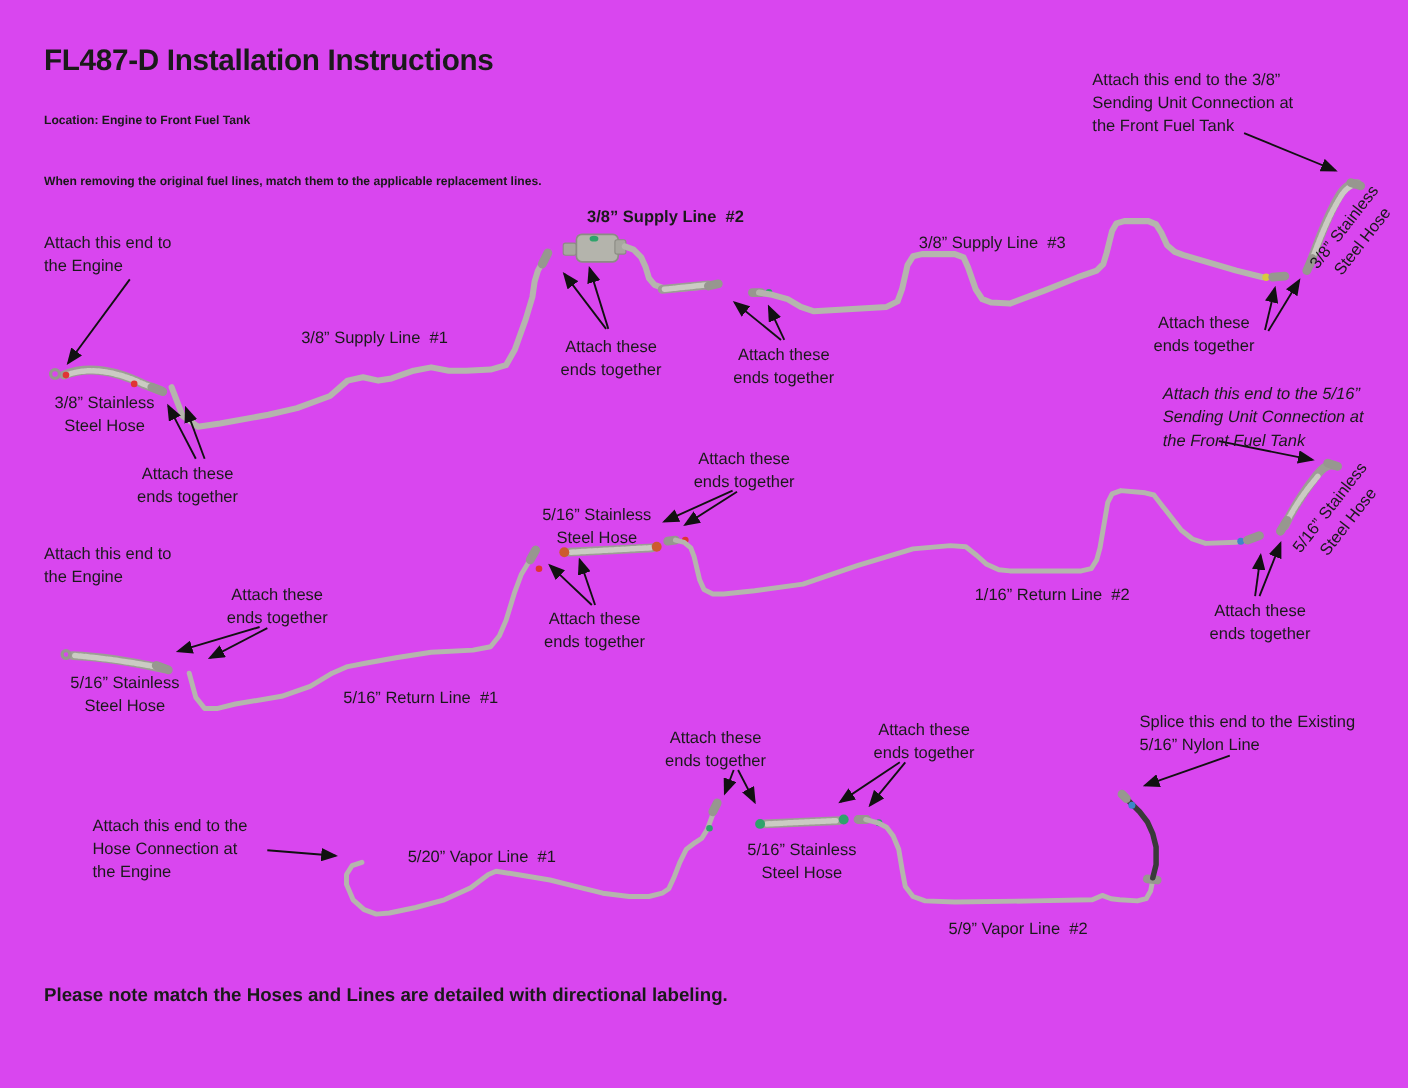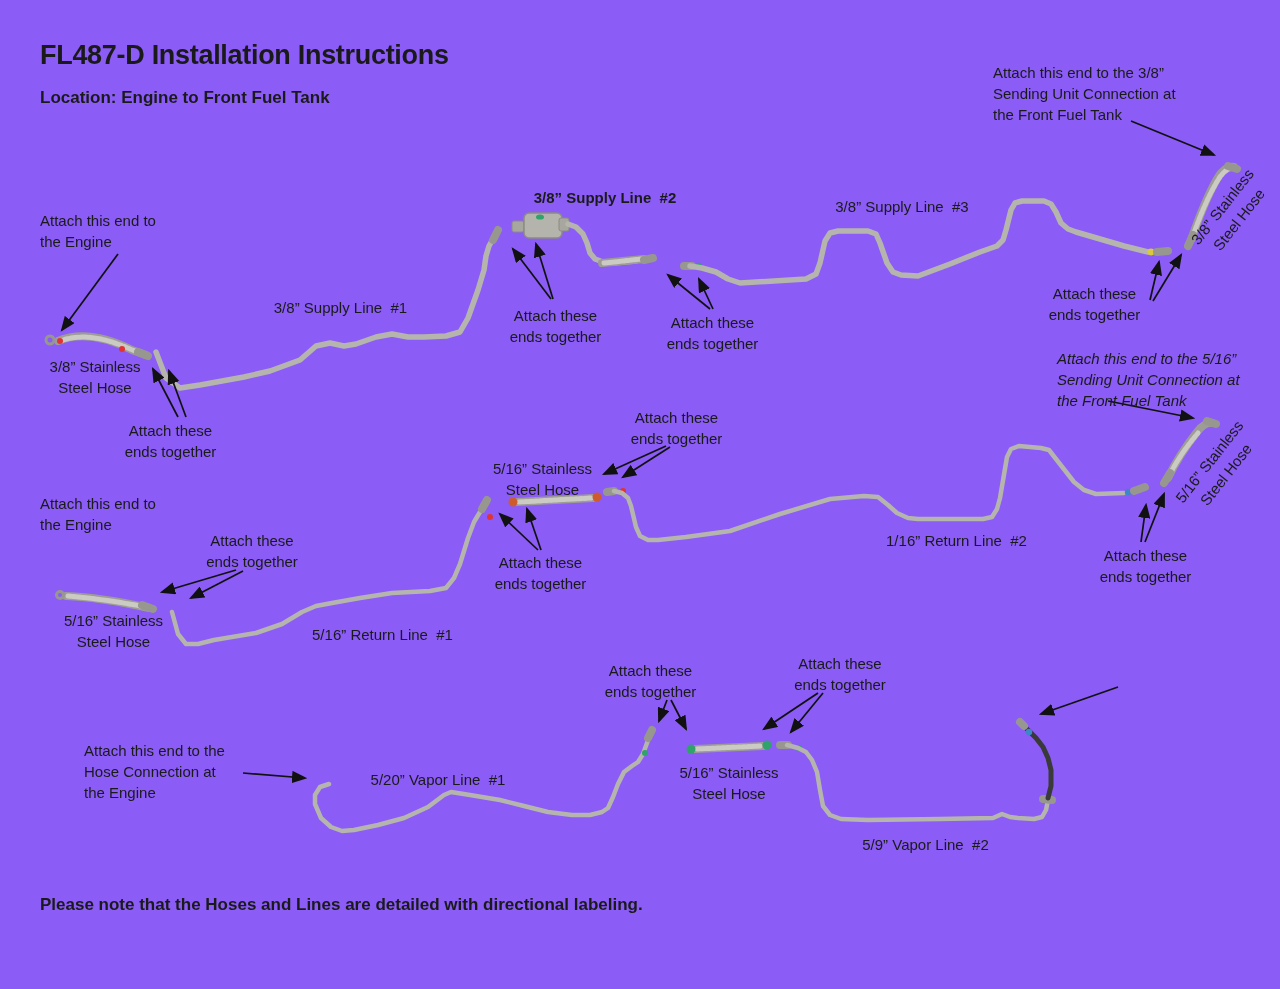--- a/index.html
+++ b/index.html
@@ -2,24 +2,24 @@
 <html style="--tube_gray: #b5b5ad; --braided: #cbcbc3; --dark_hose: #3a3a3a; --red_dot: #e03434; --green_dot: #2fa36b; --yellow_dot: #d8c93f; --blue_dot: #3d86c8; --orange_end: #cd5b2e; --text: #1a1a1a;"><head>
 <meta charset="utf-8">
 <style>
   :root{
     --tube_gray:#b5b5ad; --braided:#cbcbc3; --dark_hose:#3a3a3a;
     --red_dot:#e03434; --green_dot:#2fa36b; --yellow_dot:#d8c93f;
     --blue_dot:#3d86c8; --orange_end:#cd5b2e; --text:#1a1a1a;
   }
   html,body{margin:0;padding:0;background:#ffffff;}
   body{font-family:"Liberation Sans",sans-serif;color:var(--text);}
-  .page{position:relative;width:1280px;height:989px;background:#8b5cf6;overflow:hidden;}
+  .page{position:relative;width:1280px;height:989px;background:#d946ef;overflow:hidden;}
   .abs{position:absolute;white-space:pre-wrap;}
   .title{font-size:27px;font-weight:700;letter-spacing:-0.3px;}
-  .subhead{font-size:17px;font-weight:700;}
+  .subhead{font-size:11px;font-weight:700;margin-top:16px;}
   .ann{font-size:15px;line-height:21px;}
   .center{text-align:center;}
   .rot{transform:rotate(-52deg);transform-origin:center center;}
   .footnote{font-size:17px;font-weight:700;line-height:24px;}
   svg{position:absolute;left:0;top:0;}
   .tube{fill:none;stroke:var(--tube_gray);stroke-width:5.5;stroke-linecap:round;stroke-linejoin:round;}
   .thin{stroke-width:4.5;}
   .hose-base{fill:none;stroke:#9d9d95;stroke-width:8;stroke-linecap:round;}
   .hose-braid{fill:none;stroke:var(--braided);stroke-width:5;stroke-linecap:round;stroke-dasharray:3 2;}
   .fitting{fill:none;stroke:#97978f;stroke-width:8;stroke-linecap:round;}
@@ -158,26 +158,27 @@
       <path class="arrow" d="M667,700 L659,721"></path>
       <path class="arrow" d="M671,700 L686,729"></path>
       <path class="arrow" d="M818,693 L764,729"></path>
       <path class="arrow" d="M823,693 L791,732"></path>
       <path class="arrow" d="M1118,687 L1041,714"></path>
     </g>
   </svg>
 
   <div class="abs title" style="left:40px;top:40px;">FL487-D Installation Instructions</div>
   <div class="abs subhead" style="left:40px;top:88px;">Location: Engine to Front Fuel Tank</div>
+  <div class="abs subhead" style="left:40px;top:143px;">When removing the original fuel lines, match them to the applicable replacement lines.</div>
 
   <div class="abs ann" style="left:40px;top:210px;width:150px;">Attach this end to
 the Engine</div>
   <div class="abs ann center" style="left:258px;top:297px;width:165px;">3/8” Supply Line  #1</div>
   <div class="abs ann center" style="left:525px;top:187px;width:160px;font-weight:bold;">3/8” Supply Line  #2</div>
-  <div class="abs ann center" style="left:822px;top:196px;width:160px;">3/8” Supply Line  #3</div>
+  <div class="abs ann center" style="left:822px;top:210px;width:160px;">3/8” Supply Line  #3</div>
   <div class="abs ann" style="left:993px;top:62px;width:215px;">Attach this end to the 3/8”
 Sending Unit Connection at
 the Front Fuel Tank</div>
   <div class="abs ann center rot" style="left:1168px;top:192px;width:125px;">3/8” Stainless
 Steel Hose</div>
   <div class="abs ann center" style="left:1042px;top:283px;width:105px;">Attach these
 ends together</div>
   <div class="abs ann center" style="left:503px;top:305px;width:105px;">Attach these
 ends together</div>
   <div class="abs ann center" style="left:660px;top:312px;width:105px;">Attach these
@@ -206,23 +207,25 @@
   <div class="abs ann center" style="left:198px;top:530px;width:108px;">Attach these
 ends together</div>
   <div class="abs ann center" style="left:56px;top:610px;width:115px;">5/16” Stainless
 Steel Hose</div>
   <div class="abs ann center" style="left:300px;top:624px;width:165px;">5/16” Return Line  #1</div>
 
   <div class="abs ann center" style="left:598px;top:660px;width:105px;">Attach these
 ends together</div>
   <div class="abs ann center" style="left:786px;top:653px;width:108px;">Attach these
 ends together</div>
+  <div class="abs ann" style="left:1036px;top:646px;width:220px;">Splice this end to the Existing
+5/16” Nylon Line</div>
   <div class="abs ann" style="left:84px;top:740px;width:170px;">Attach this end to the
 Hose Connection at
 the Engine</div>
   <div class="abs ann center" style="left:358px;top:769px;width:160px;">5/20” Vapor Line  #1</div>
   <div class="abs ann center" style="left:670px;top:762px;width:118px;">5/16” Stainless
 Steel Hose</div>
   <div class="abs ann center" style="left:843px;top:834px;width:165px;">5/9” Vapor Line  #2</div>
 
-  <div class="abs footnote" style="left:40px;top:893px;width:1100px;">Please note that the Hoses and Lines are detailed with directional labeling.</div>
+  <div class="abs footnote" style="left:40px;top:893px;width:1100px;">Please note match the Hoses and Lines are detailed with directional labeling.</div>
 
 </div>
 
 </body></html>

